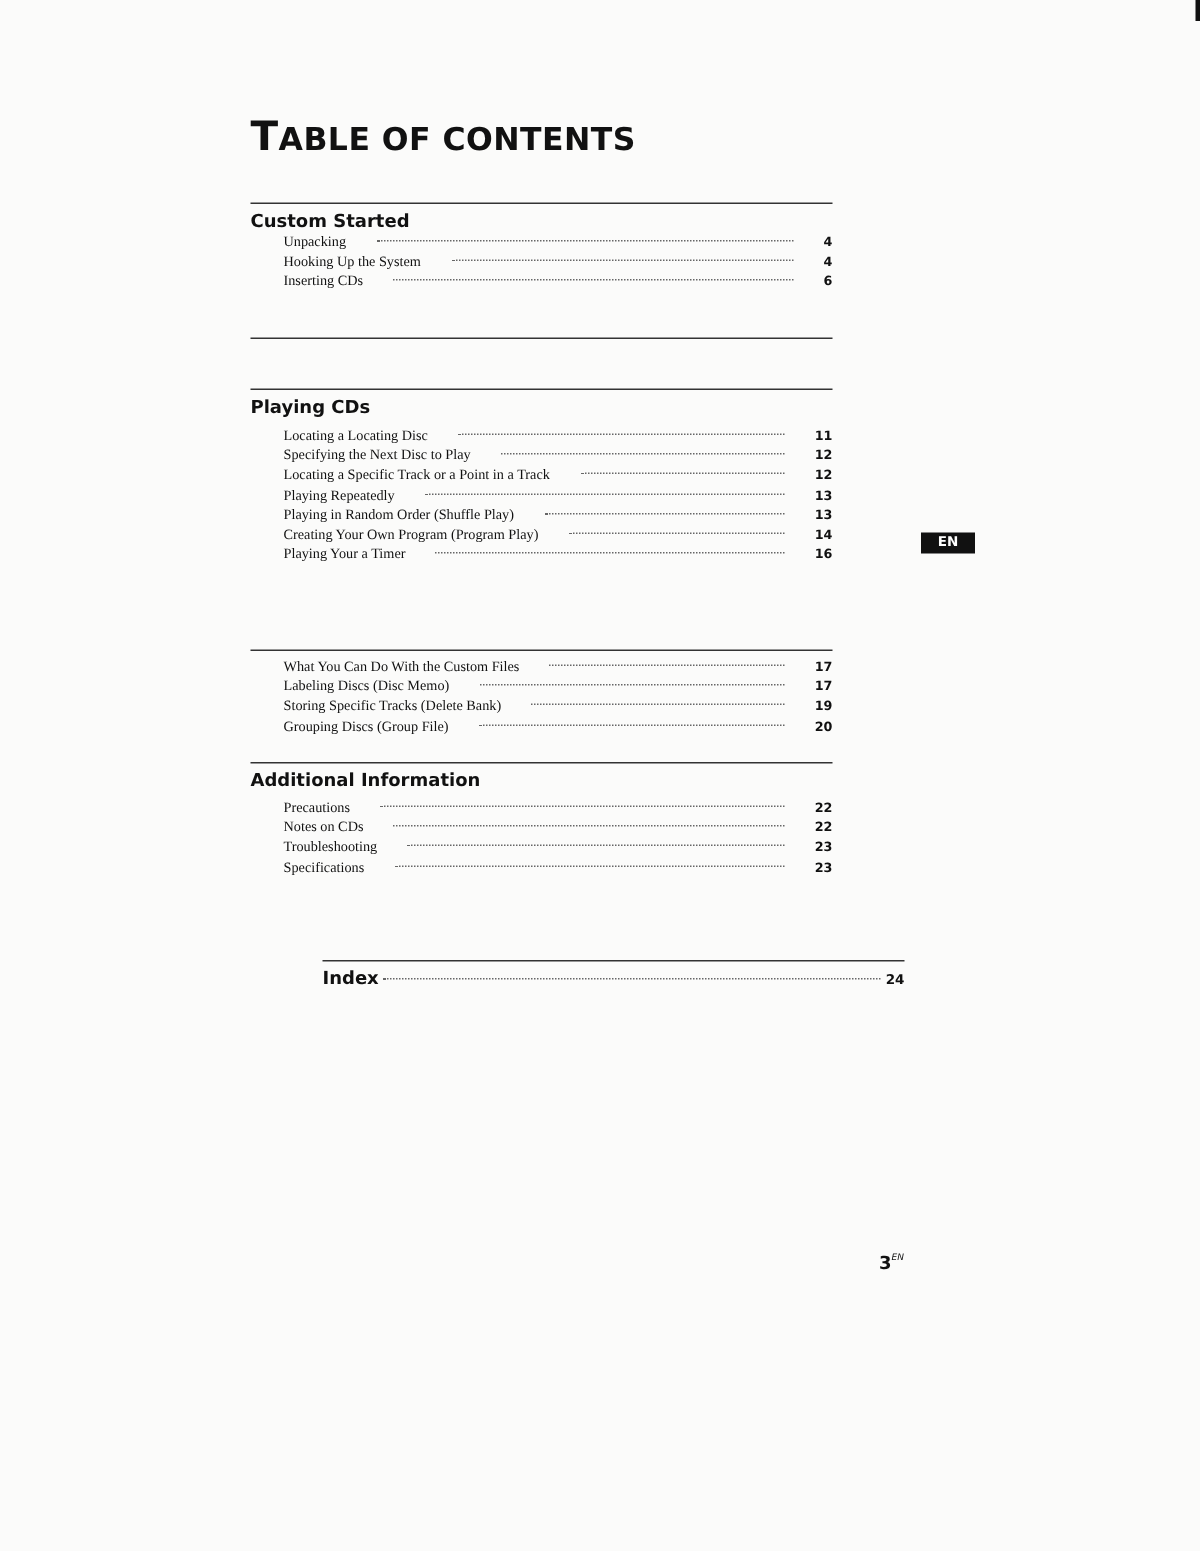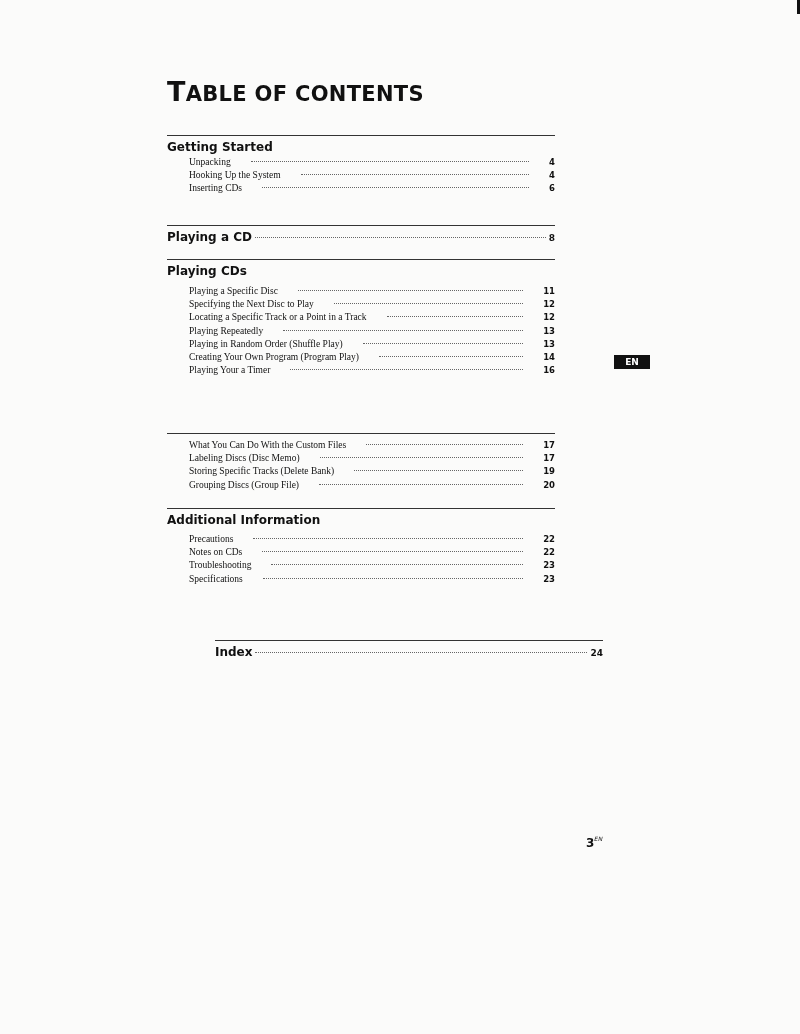--- a/index.html
+++ b/index.html
@@ -38,21 +38,21 @@
 </style>
 </head>
 <body>
 
 <div class="edge-mark"></div>
 
 <div class="page-title"><span class="cap">T</span><span>ABLE OF CONTENTS</span></div>
 
 <div class="section" style="top:135px;">
   <div class="rule"></div>
-  <div class="sec-head">Getting Started</div>
+  <div class="sec-head">Custom Started</div>
   <div class="items">
     <div class="row item">
         <span class="label">Unpacking</span>
         <span class="dots"></span>
         <span class="pg">4</span>
       </div>
     <div class="row item">
         <span class="label">Hooking Up the System</span>
         <span class="dots"></span>
         <span class="pg">4</span>
@@ -60,33 +60,28 @@
     <div class="row item">
         <span class="label">Inserting CDs</span>
         <span class="dots"></span>
         <span class="pg">6</span>
       </div>
   </div>
 </div>
 
 <div class="section" style="top:225px;">
   <div class="rule"></div>
-  <div class="sec-head row">
-      <span class="label">Playing a CD</span>
-      <span class="dots"></span>
-      <span class="pg">8</span>
-    </div>
 </div>
 
 <div class="section" style="top:259px;">
   <div class="rule"></div>
   <div class="sec-head">Playing CDs</div>
   <div class="items" style="margin-top:6px;">
     <div class="row item">
-        <span class="label">Playing a Specific Disc</span>
+        <span class="label">Locating a Locating Disc</span>
         <span class="dots"></span>
         <span class="pg">11</span>
       </div>
     <div class="row item">
         <span class="label">Specifying the Next Disc to Play</span>
         <span class="dots"></span>
         <span class="pg">12</span>
       </div>
     <div class="row item">
         <span class="label">Locating a Specific Track or a Point in a Track</span>

